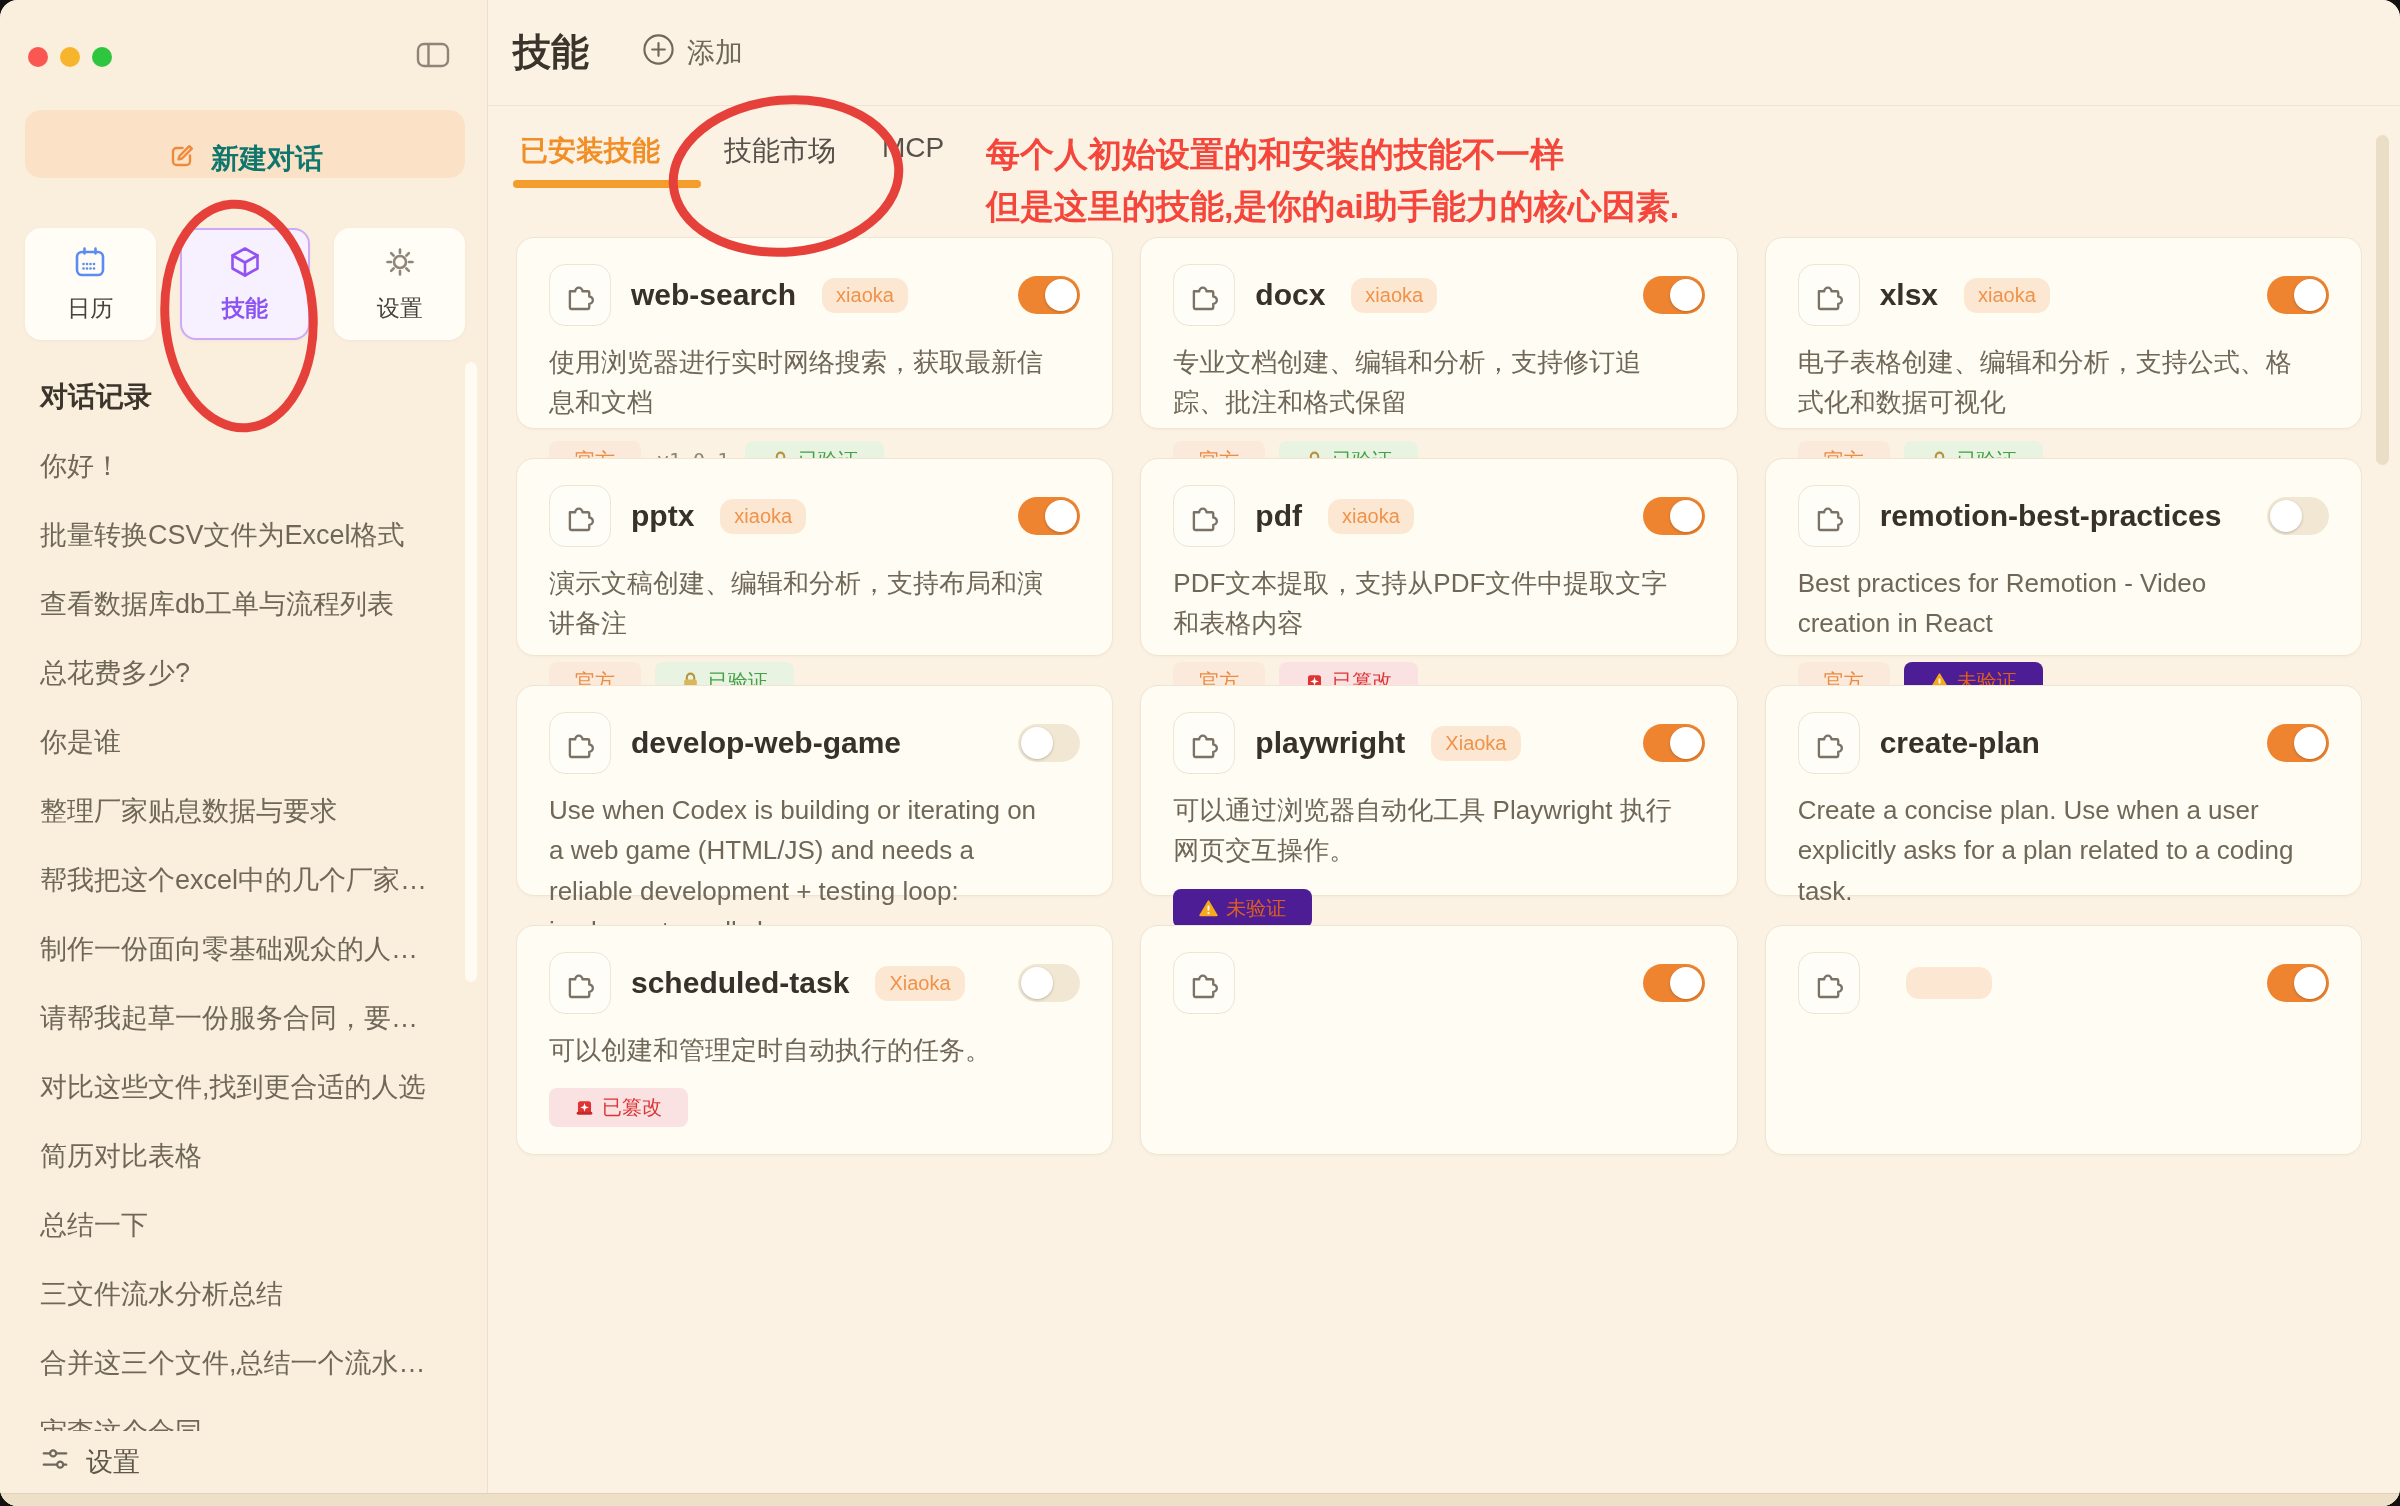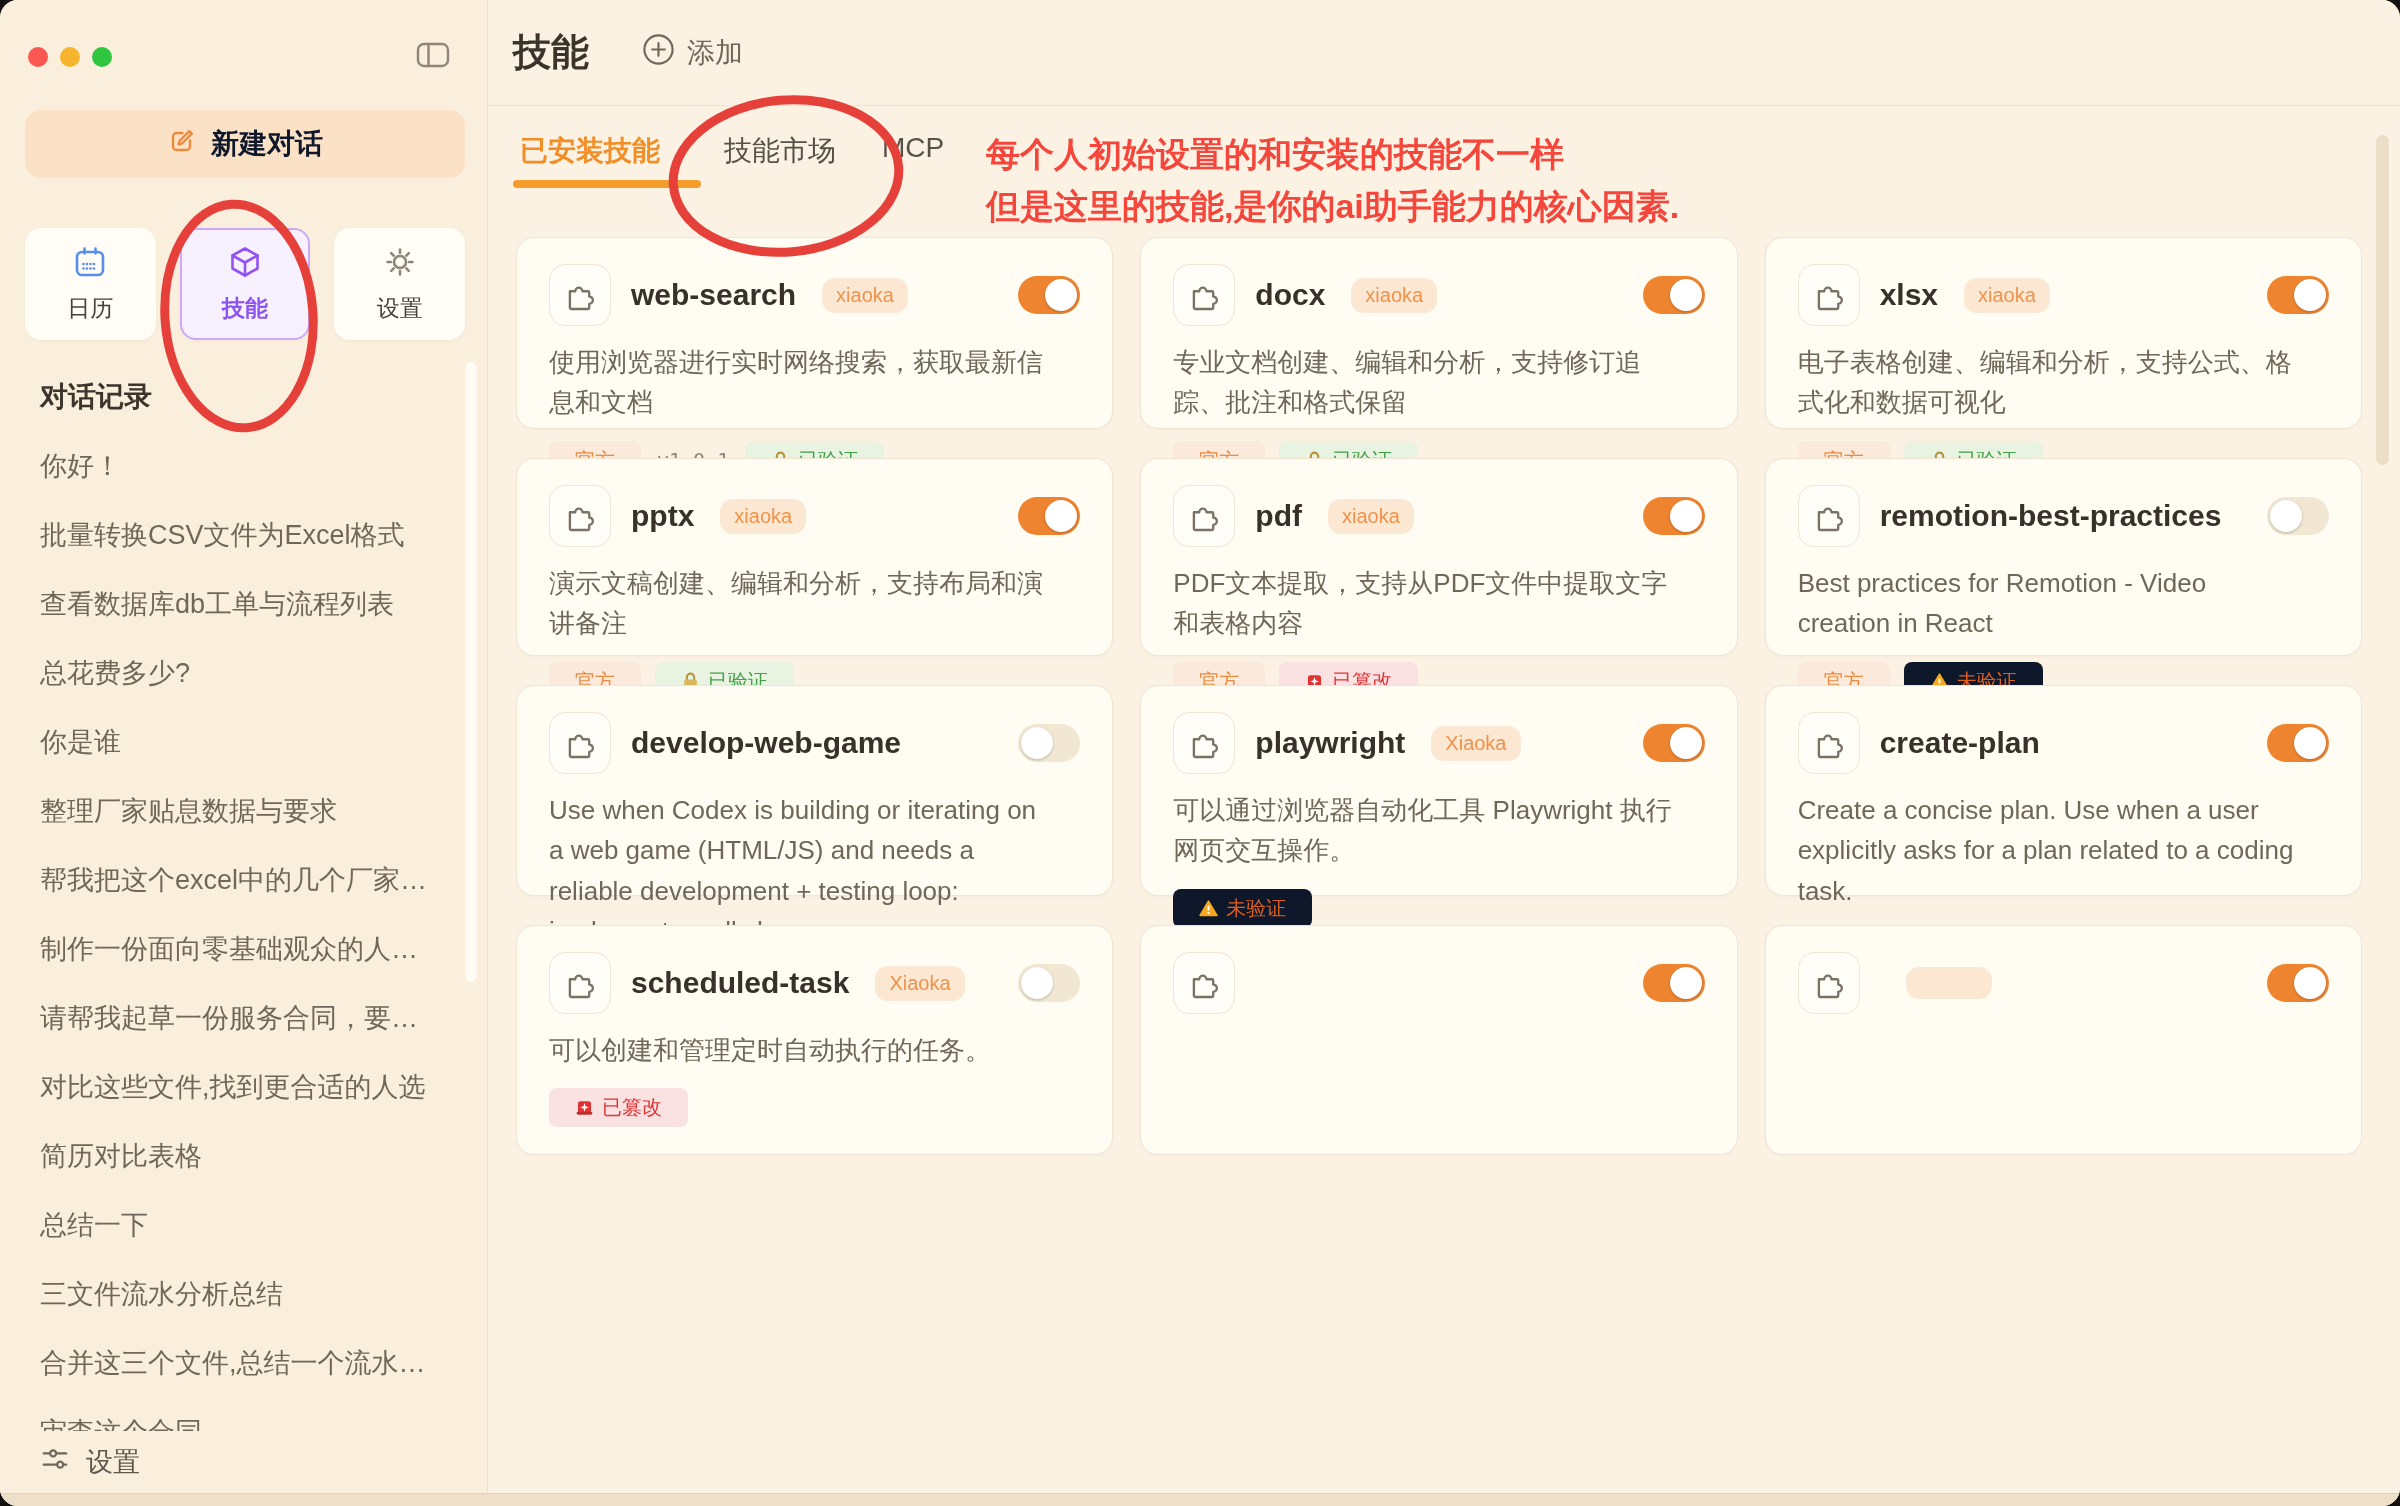--- a/index.html
+++ b/index.html
@@ -9,22 +9,22 @@
   .window { position:absolute; inset:0; border-radius:18px; overflow:hidden; background:#fbf2e4; }
 
   
   .sidebar { position:absolute; left:0; top:0; bottom:0; width:487px; background:#faeedd; }
   .traffic { position:absolute; top:47px; left:28px; display:flex; gap:12px; }
   .light { width:20px; height:20px; border-radius:50%; }
   .light.red{ background:#fa5652; } .light.yellow{ background:#f6b52d; } .light.green{ background:#2ec53f; }
   .sb-toggle { position:absolute; top:40px; right:36px; width:36px; height:30px; cursor:pointer; }
 
   .new-chat { position:absolute; left:25px; right:22px; top:110px; height:68px; border-radius:16px;
-    background:#fbe2c6; color:#0f172a; font-size:28px; font-weight:bold;
-    display:flex; align-items:center; justify-content:center; gap:14px; cursor:pointer; }
+    background:#fbe2c6; color:#0f766e; font-size:28px; font-weight:bold;
+    display:flex; align-items:flex-end; justify-content:center; gap:14px; cursor:pointer; }
 
   .nav-row { position:absolute; left:25px; right:22px; top:228px; display:grid; grid-template-columns:repeat(3,1fr); gap:24px; }
   .nav-tile { height:112px; border-radius:16px; background:#fffdf6; box-shadow:0 1px 3px rgba(140,100,50,.06);
     display:flex; flex-direction:column; align-items:center; justify-content:center; gap:9px; cursor:pointer; border:2px solid transparent; }
   .nav-tile .nav-label { font-size:23px; color:#47413a; }
   .nav-tile.active { background:#f7f0fe; border-color:#cda9f8; }
   .nav-tile.active .nav-label { color:#8b54f2; font-weight:bold; }
 
   .history-title { position:absolute; left:40px; top:378px; font-size:28px; font-weight:bold; color:#3b352c; }
   .history-list { position:absolute; left:0; right:14px; top:432px; bottom:74px; overflow:hidden; }
@@ -62,21 +62,21 @@
   .toggle { margin-left:auto; width:62px; height:38px; border-radius:19px; position:relative; flex:none; cursor:pointer; }
   .toggle.on { background:#ee8430; }
   .toggle.off { background:#f1e7d3; }
   .toggle .knob { position:absolute; top:3px; width:32px; height:32px; border-radius:50%; background:#fff; box-shadow:0 1px 3px rgba(0,0,0,.22); }
   .toggle.on .knob { right:3px; } .toggle.off .knob { left:3px; }
   .card-desc { margin-top:16px; font-size:26px; color:#6f6757; line-height:1.55; max-width:95%; }
   .badge-row { margin-top:18px; display:flex; align-items:center; gap:14px; }
   .badge { display:inline-flex; align-items:center; gap:8px; font-size:20px; padding:6px 26px; border-radius:8px; white-space:nowrap; }
   .badge-official { background:#fbeadb; color:#ec8c42; }
   .badge-verified { background:#e9f3e1; color:#43a047; }
-  .badge-unverified { background:#0f172a; color:#de5f1e; }
+  .badge-unverified { background:#4c1d95; color:#de5f1e; }
   .badge-tampered { background:#fae2e3; color:#dc3535; }
   .badge-version { padding:6px 2px; color:#8e8678; font-family:"DejaVu Sans Mono",monospace; }
   .badge .bicon { display:inline-flex; line-height:0; }
 
   .main-scrollbar { position:absolute; right:11px; top:135px; width:13px; height:330px; border-radius:7px; background:#ebdec7; cursor:pointer; }
 
   .bottom-strip { position:absolute; left:0; right:0; bottom:0; height:13px; background:#eedfc9; border-top:1px solid rgba(0,0,0,.06); }
 
   .marker-overlay { position:absolute; inset:0; pointer-events:none; }
 </style>

